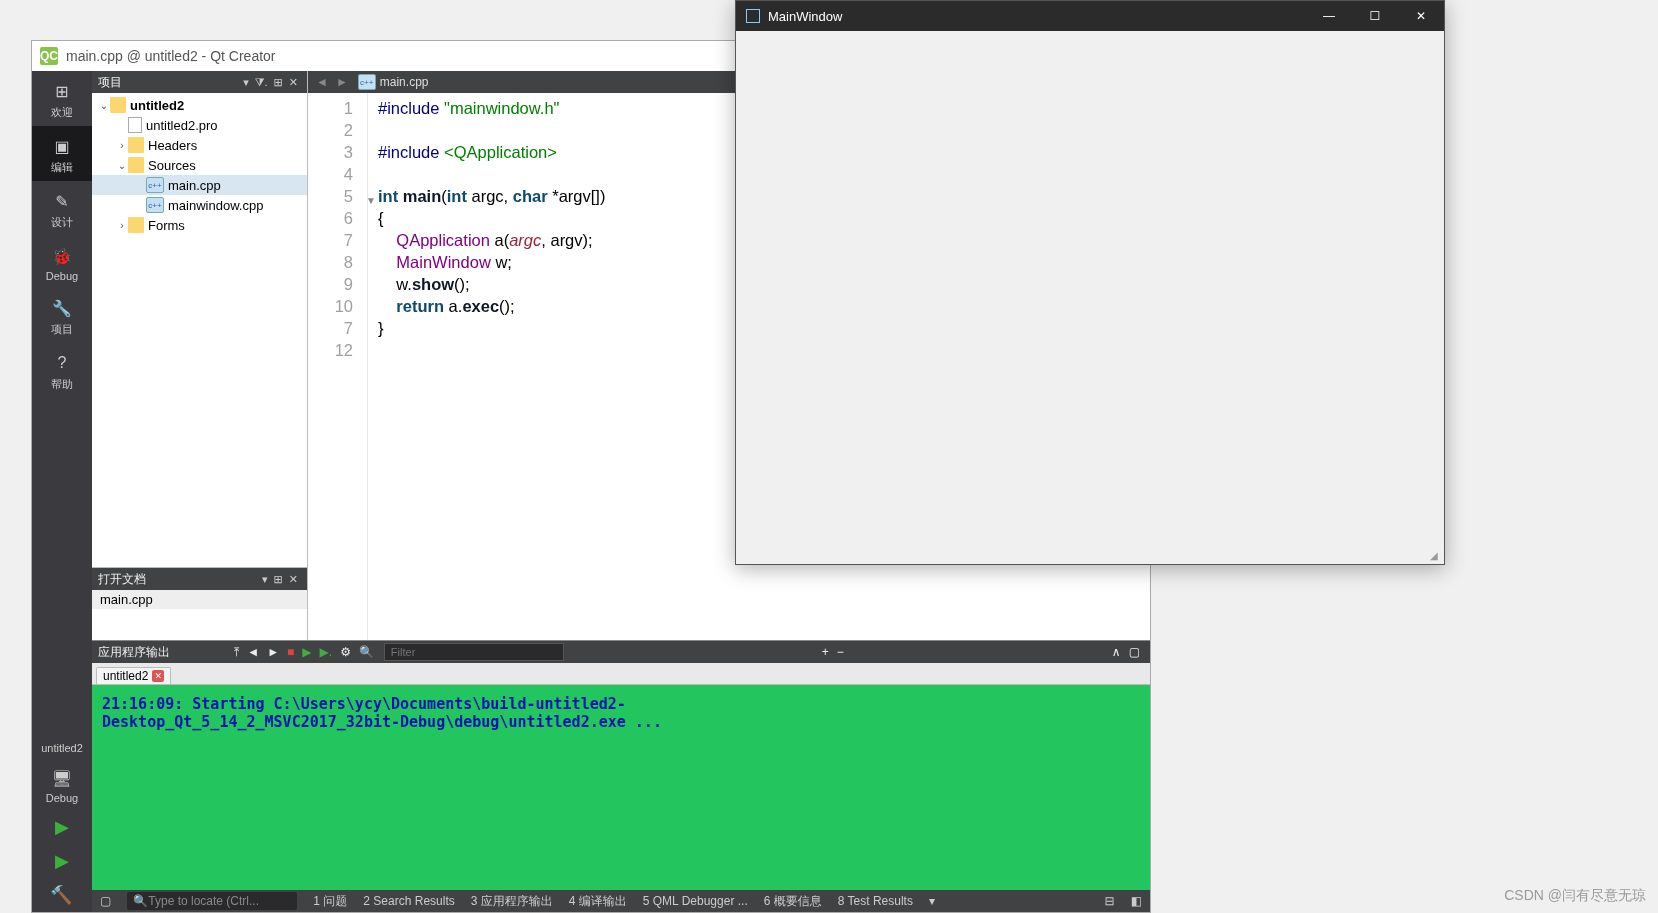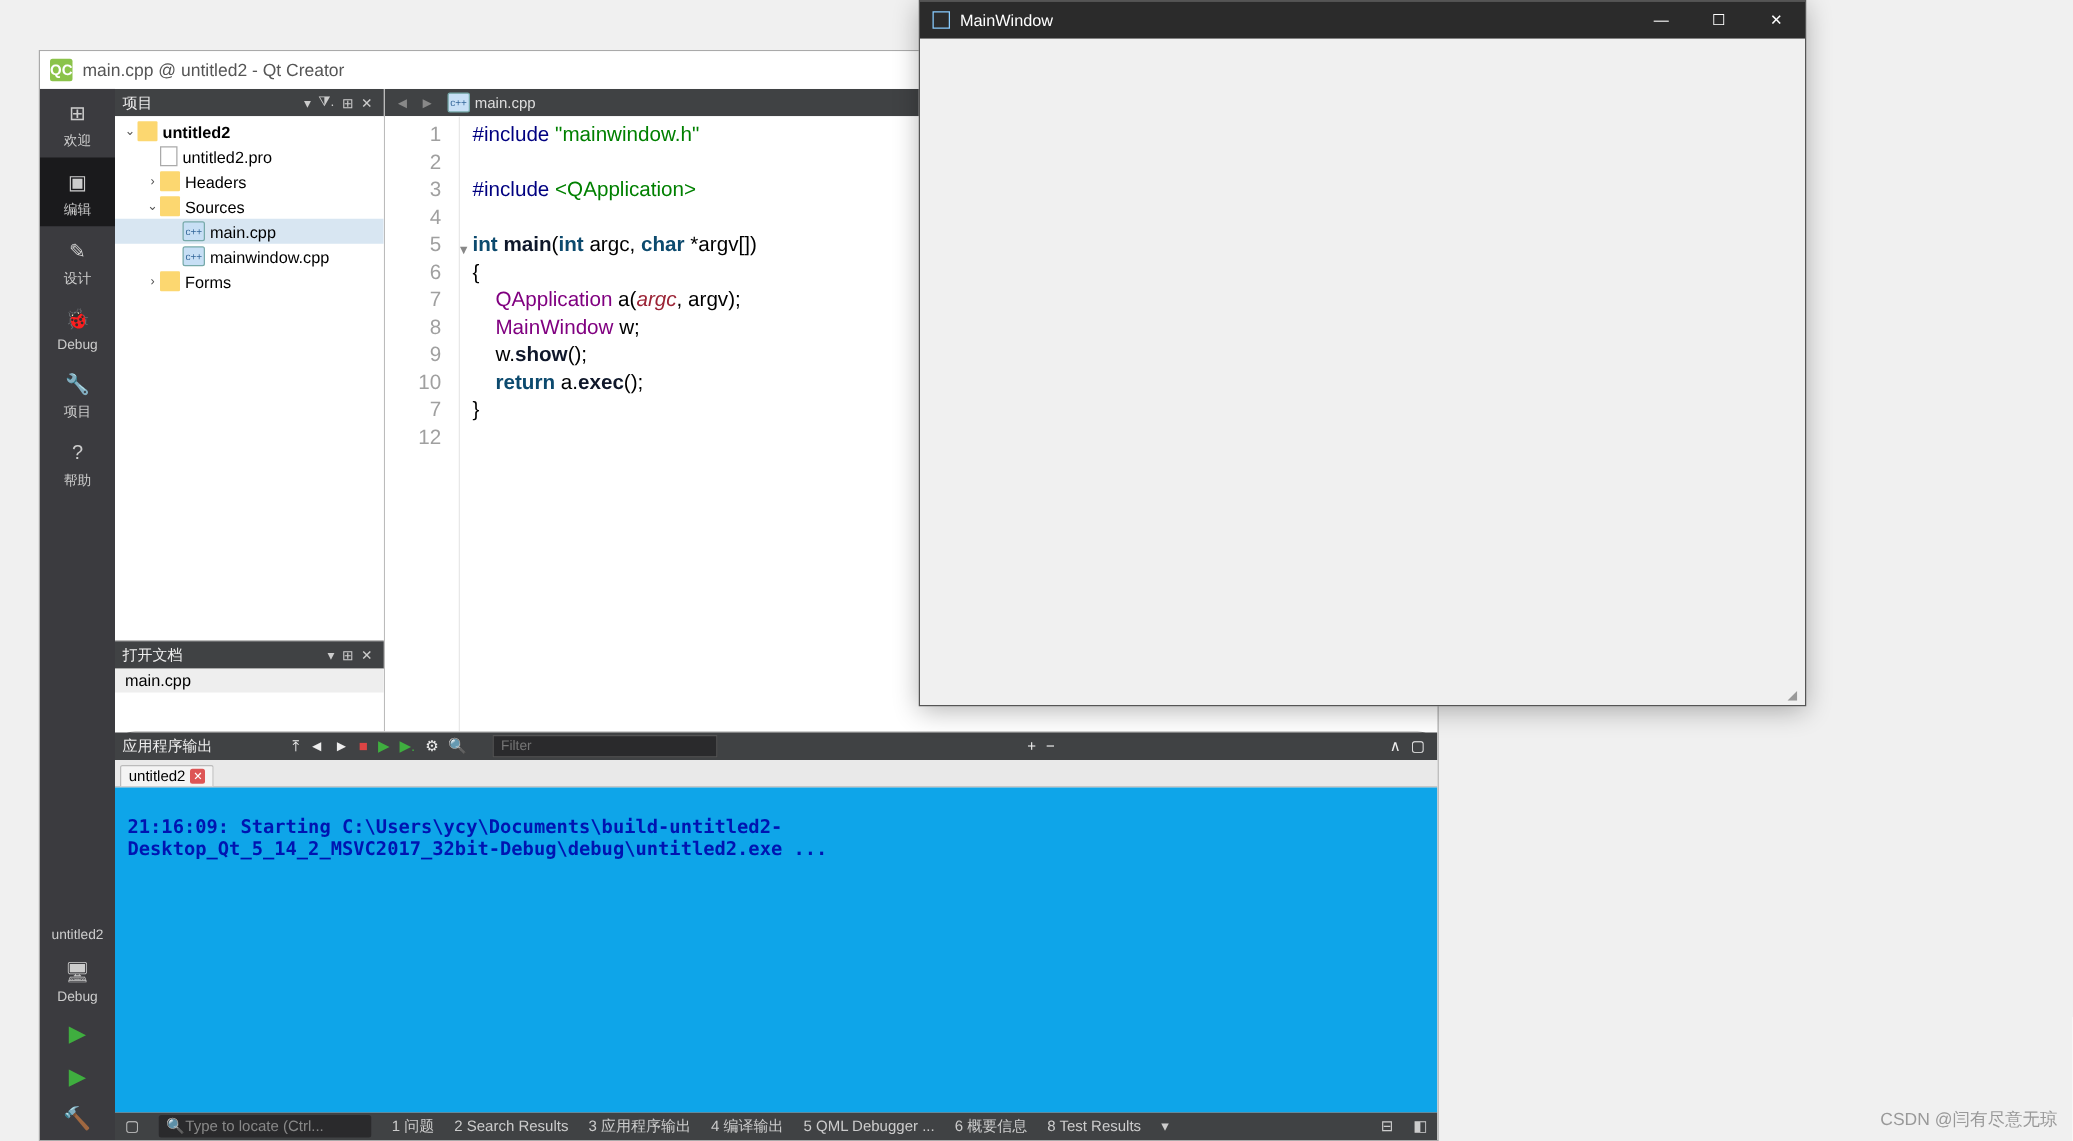--- a/index.html
+++ b/index.html
@@ -56,28 +56,28 @@
 .qc-codelines { padding:4px 0 0 10px; white-space:pre; }
 .qc-codelines .cl { height:22px; }
 .tok-pp { color:#000080; }
 .tok-str { color:#008000; }
 .tok-kw { color:#0c4a6e;font-weight:bold; }
 .tok-type { color:#800080; }
 .tok-fn { color:#0f172a; font-weight:600;}
 .tok-arg { color:#9b2335; font-style:italic;}
 
 
-.qc-output-panel { height:305px; display:flex; flex-direction:column; border-top:1px solid #888;border-radius:16px; }
+.qc-output-panel { height:250px; display:flex; flex-direction:column; border-top:1px solid #888; }
 .qc-out-head { height:22px; background:#404244; color:#eee; display:flex; align-items:center; font-size:12px; padding:0 6px; }
 .qc-out-head .oh-icon { padding:0 4px; font-size:12px;}
-.qc-out-head input.filter { background:#2a2a2c; border:1px solid #555; color:#ccc; font-size:11px; height:18px; padding:0 6px; margin-left:16px; width:180px;}
+.qc-out-head input.filter { background:#2a2a2c; border:1px solid #555; color:#ccc; font-size:11px; height:18px; padding:0 6px; margin-left:6px; width:180px;}
 .qc-out-tabs { height:22px; background:#e9e9e9; display:flex; align-items:flex-end; padding:0 4px; border-bottom:1px solid #bbb;}
 .qc-out-tab { background:#f4f4f4; border:1px solid #bbb; border-bottom:none; padding:1px 6px; font-size:12px; display:flex; align-items:center; border-radius:2px 2px 0 0; }
 .qc-out-tab .close { background:#d55; color:#fff; border-radius:2px; font-size:9px; width:12px; height:12px; margin-left:4px; display:inline-flex; align-items:center; justify-content:center;}
-.qc-out-text { flex:1; background:#0ea5e9; font-family:Consolas,monospace; font-size:15px; color:#0014b1; padding:22px 10px; font-weight:600; overflow:auto;}
+.qc-out-text { flex:1; background:#22c55e; font-family:Consolas,monospace; font-size:15px; color:#0014b1; padding:10px 10px; font-weight:600; overflow:auto;}
 
 
 .qc-status { height:22px; background:#404244; color:#ccc; display:flex; align-items:center; font-size:12px; font-family:Consolas,monospace;}
 .qc-status .locate { display:flex; align-items:center; margin:0 8px; background:#2a2a2c; border-radius:2px; height:18px; padding:0 6px; width:170px; color:#888;}
 .qc-status .st-item { padding:0 8px; }
 .qc-status .spacer { flex:1; }
 
 
 .mw-window { position:absolute; left:735px; top:0; width:710px; height:565px; background:#f0f0f0; border:1px solid #555; box-shadow:0 4px 20px rgba(0,0,0,.3); display:flex; flex-direction:column;}
 .mw-titlebar { height:30px; background:#2b2b2b; color:#fff; display:flex; align-items:center; padding:0 0 0 10px; font-size:13px;}

